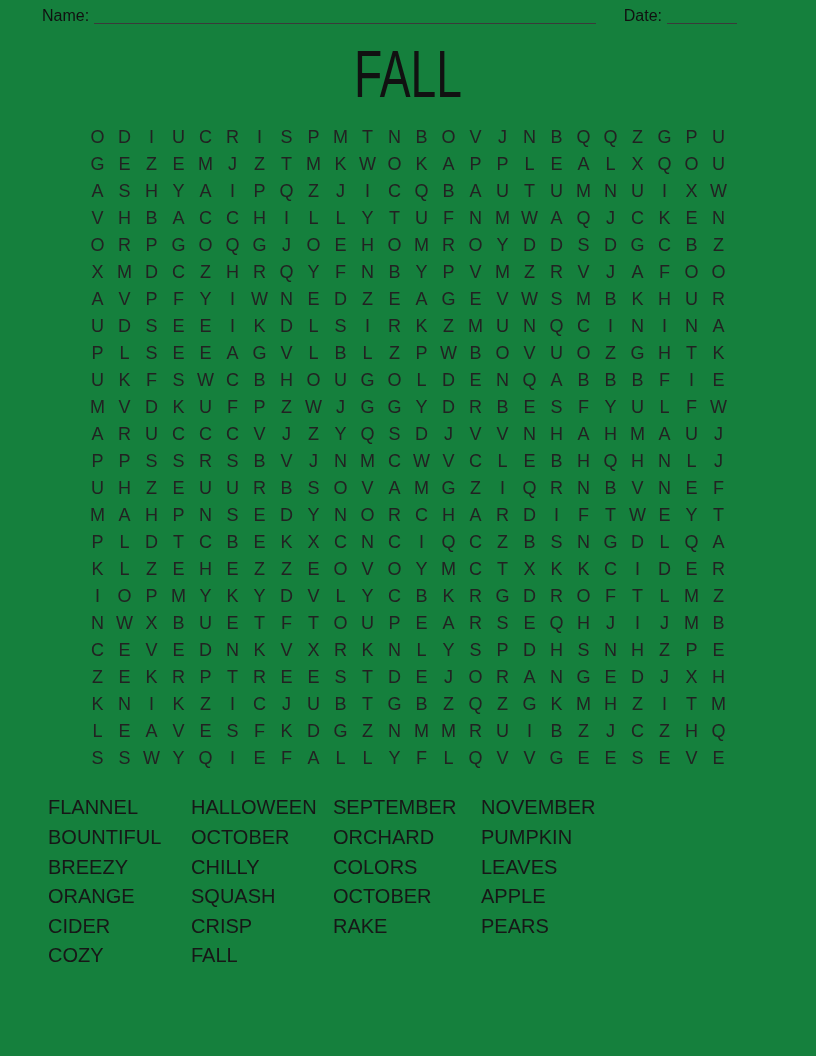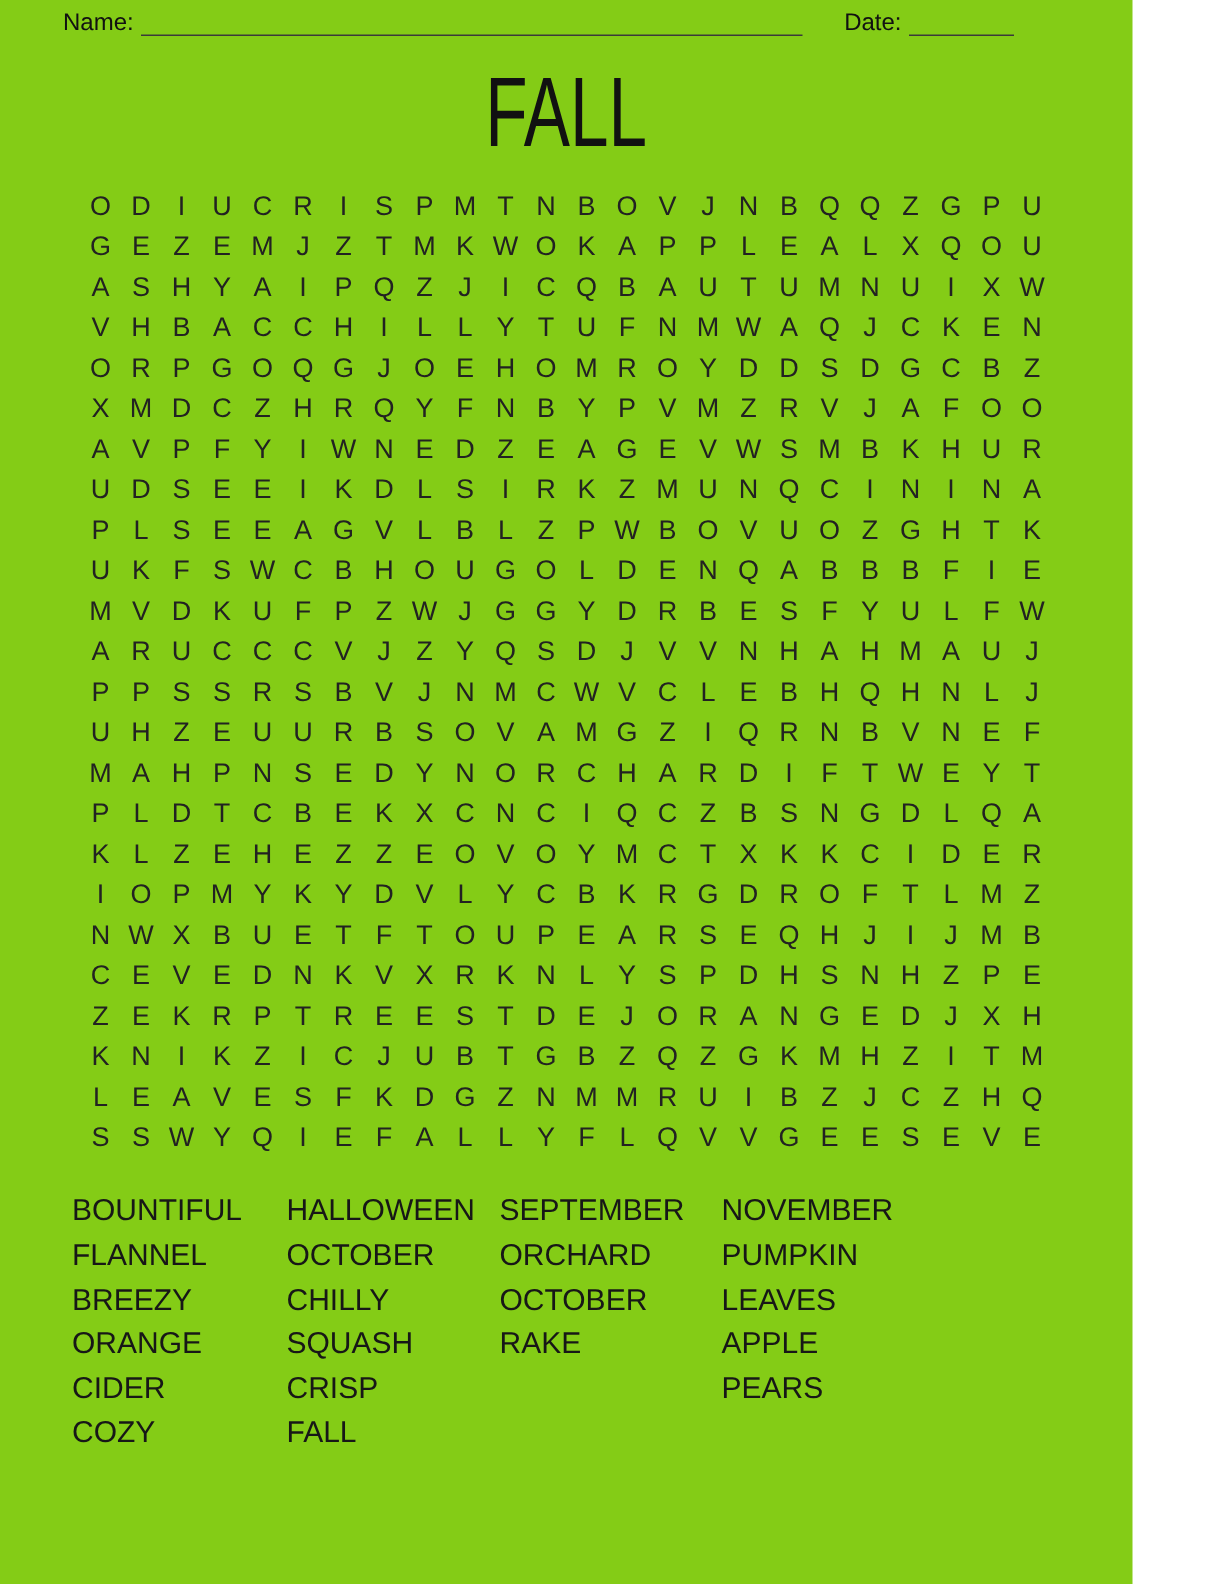--- a/index.html
+++ b/index.html
@@ -4,22 +4,22 @@
 <style>
   * { box-sizing: border-box; margin: 0; padding: 0; }
   html, body { background: #ffffff; }
   body {
     width: 816px; height: 1056px;
     font-family: "Liberation Sans", sans-serif;
     color: #1c1c1c;
   }
   .page {
     position: relative;
-    width: 755px; height: 1056px;
-    background: #84cc16;
+    width: 816px; height: 1056px;
+    background: #15803d;
     overflow: hidden;
   }
   
   .header {
     display: flex;
     align-items: flex-end;
     margin: 7px 79px 0 42px;
     font-size: 16px;
     color: #111;
   }
@@ -655,38 +655,39 @@
       <span class="grid-cell">E</span>
       <span class="grid-cell">E</span>
       <span class="grid-cell">S</span>
       <span class="grid-cell">E</span>
       <span class="grid-cell">V</span>
       <span class="grid-cell">E</span>
     </div>
 
   <div class="words">
       <div class="word-col">
+        <span class="word">FLANNEL</span>
         <span class="word">BOUNTIFUL</span>
-        <span class="word">FLANNEL</span>
         <span class="word">BREEZY</span>
         <span class="word">ORANGE</span>
         <span class="word">CIDER</span>
         <span class="word">COZY</span>
       </div>
       <div class="word-col">
         <span class="word">HALLOWEEN</span>
         <span class="word">OCTOBER</span>
         <span class="word">CHILLY</span>
         <span class="word">SQUASH</span>
         <span class="word">CRISP</span>
         <span class="word">FALL</span>
       </div>
       <div class="word-col">
         <span class="word">SEPTEMBER</span>
         <span class="word">ORCHARD</span>
+        <span class="word">COLORS</span>
         <span class="word">OCTOBER</span>
         <span class="word">RAKE</span>
       </div>
       <div class="word-col">
         <span class="word">NOVEMBER</span>
         <span class="word">PUMPKIN</span>
         <span class="word">LEAVES</span>
         <span class="word">APPLE</span>
         <span class="word">PEARS</span>
       </div>

